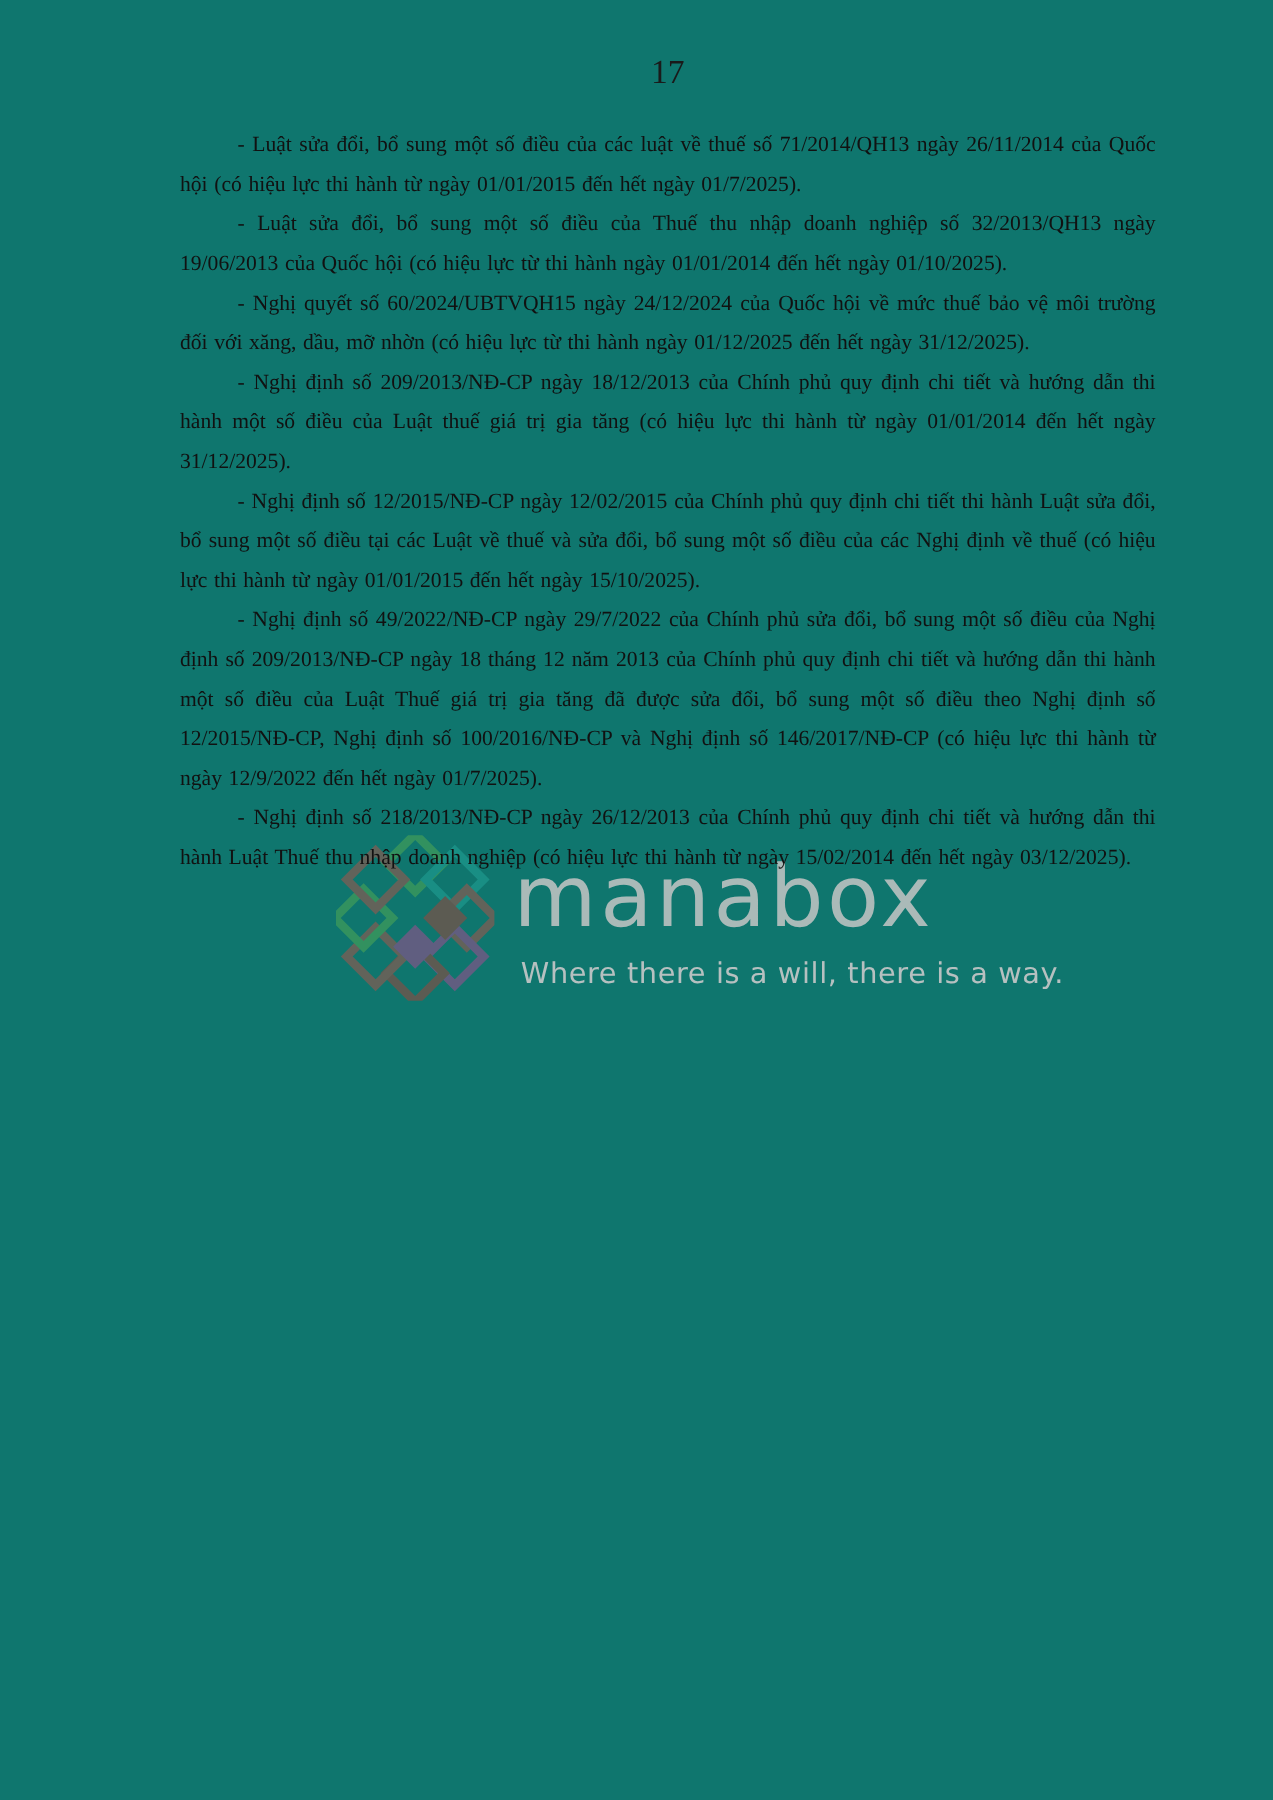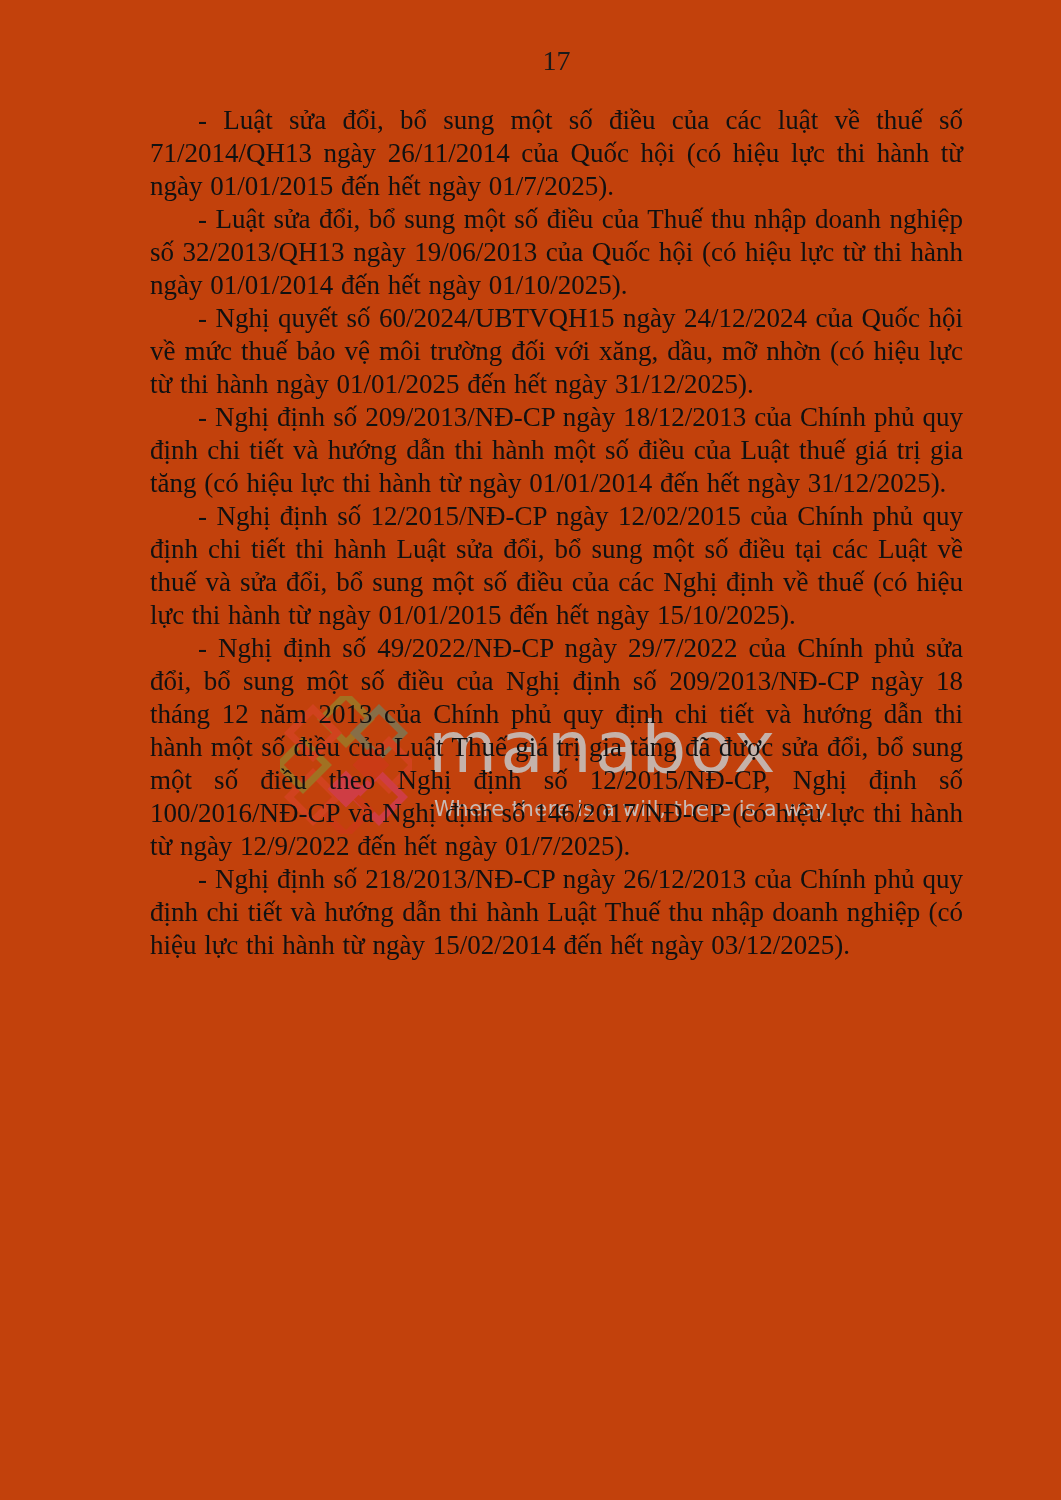--- a/index.html
+++ b/index.html
@@ -2,21 +2,21 @@
 <html><head>
 <meta charset="utf-8">
 <style>
   html, body { margin: 0; padding: 0; }
   body { background: #ffffff; }
 
   .page {
     position: relative;
     width: 1061px;
     height: 1500px;
-    background: #c2410c;
+    background: #0f766e;
     overflow: hidden;
     font-family: "Liberation Serif", "DejaVu Serif", serif;
     color: #111111;
   }
 
   .page-number {
     position: absolute;
     top: 44px;
     left: 150px;
     width: 813px;
@@ -45,39 +45,39 @@
     font-size: 71px;
     line-height: 1;
     letter-spacing: 3px;
     color: #c6c6c6;
     opacity: 0.85;
   }
   .wm-tagline {
     margin-top: 14px;
     margin-left: 6px;
     font-family: "DejaVu Sans", sans-serif;
-    font-size: 21px;
+    font-size: 24px;
     letter-spacing: 0.5px;
     color: #c9c9c9;
     opacity: 0.9;
   }
 
   
   .content {
     position: absolute;
     left: 150px;
     top: 104px;
     width: 813px;
     z-index: 1;
   }
   .content p {
     margin: 0;
     text-indent: 48px;
     text-align: justify;
-    font-size: 27px;
+    font-size: 18px;
     line-height: 33px;
     word-spacing: 1px;
   }
 </style>
 </head>
 <body>
 
 <div class="page">
 
   <div class="page-number">17</div>
@@ -102,20 +102,20 @@
     </svg>
     <div class="wm-col">
       <div class="wm-brand">manabox</div>
       <div class="wm-tagline">Where there is a will, there is a way.</div>
     </div>
   </div>
 
   <div class="content">
     <p>- Luật sửa đổi, bổ sung một số điều của các luật về thuế số 71/2014/QH13 ngày 26/11/2014 của Quốc hội (có hiệu lực thi hành từ ngày 01/01/2015 đến hết ngày 01/7/2025).</p>
     <p>- Luật sửa đổi, bổ sung một số điều của Thuế thu nhập doanh nghiệp số 32/2013/QH13 ngày 19/06/2013 của Quốc hội (có hiệu lực từ thi hành ngày 01/01/2014 đến hết ngày 01/10/2025).</p>
-    <p>- Nghị quyết số 60/2024/UBTVQH15 ngày 24/12/2024 của Quốc hội về mức thuế bảo vệ môi trường đối với xăng, dầu, mỡ nhờn (có hiệu lực từ thi hành ngày 01/01/2025 đến hết ngày 31/12/2025).</p>
+    <p>- Nghị quyết số 60/2024/UBTVQH15 ngày 24/12/2024 của Quốc hội về mức thuế bảo vệ môi trường đối với xăng, dầu, mỡ nhờn (có hiệu lực từ thi hành ngày 01/12/2025 đến hết ngày 31/12/2025).</p>
     <p>- Nghị định số 209/2013/NĐ-CP ngày 18/12/2013 của Chính phủ quy định chi tiết và hướng dẫn thi hành một số điều của Luật thuế giá trị gia tăng (có hiệu lực thi hành từ ngày 01/01/2014 đến hết ngày 31/12/2025).</p>
     <p>- Nghị định số 12/2015/NĐ-CP ngày 12/02/2015 của Chính phủ quy định chi tiết thi hành Luật sửa đổi, bổ sung một số điều tại các Luật về thuế và sửa đổi, bổ sung một số điều của các Nghị định về thuế (có hiệu lực thi hành từ ngày 01/01/2015 đến hết ngày 15/10/2025).</p>
     <p>- Nghị định số 49/2022/NĐ-CP ngày 29/7/2022 của Chính phủ sửa đổi, bổ sung một số điều của Nghị định số 209/2013/NĐ-CP ngày 18 tháng 12 năm 2013 của Chính phủ quy định chi tiết và hướng dẫn thi hành một số điều của Luật Thuế giá trị gia tăng đã được sửa đổi, bổ sung một số điều theo Nghị định số 12/2015/NĐ-CP, Nghị định số 100/2016/NĐ-CP và Nghị định số 146/2017/NĐ-CP (có hiệu lực thi hành từ ngày 12/9/2022 đến hết ngày 01/7/2025).</p>
     <p>- Nghị định số 218/2013/NĐ-CP ngày 26/12/2013 của Chính phủ quy định chi tiết và hướng dẫn thi hành Luật Thuế thu nhập doanh nghiệp (có hiệu lực thi hành từ ngày 15/02/2014 đến hết ngày 03/12/2025).</p>
   </div>
 
 </div>
 
 </body></html>

